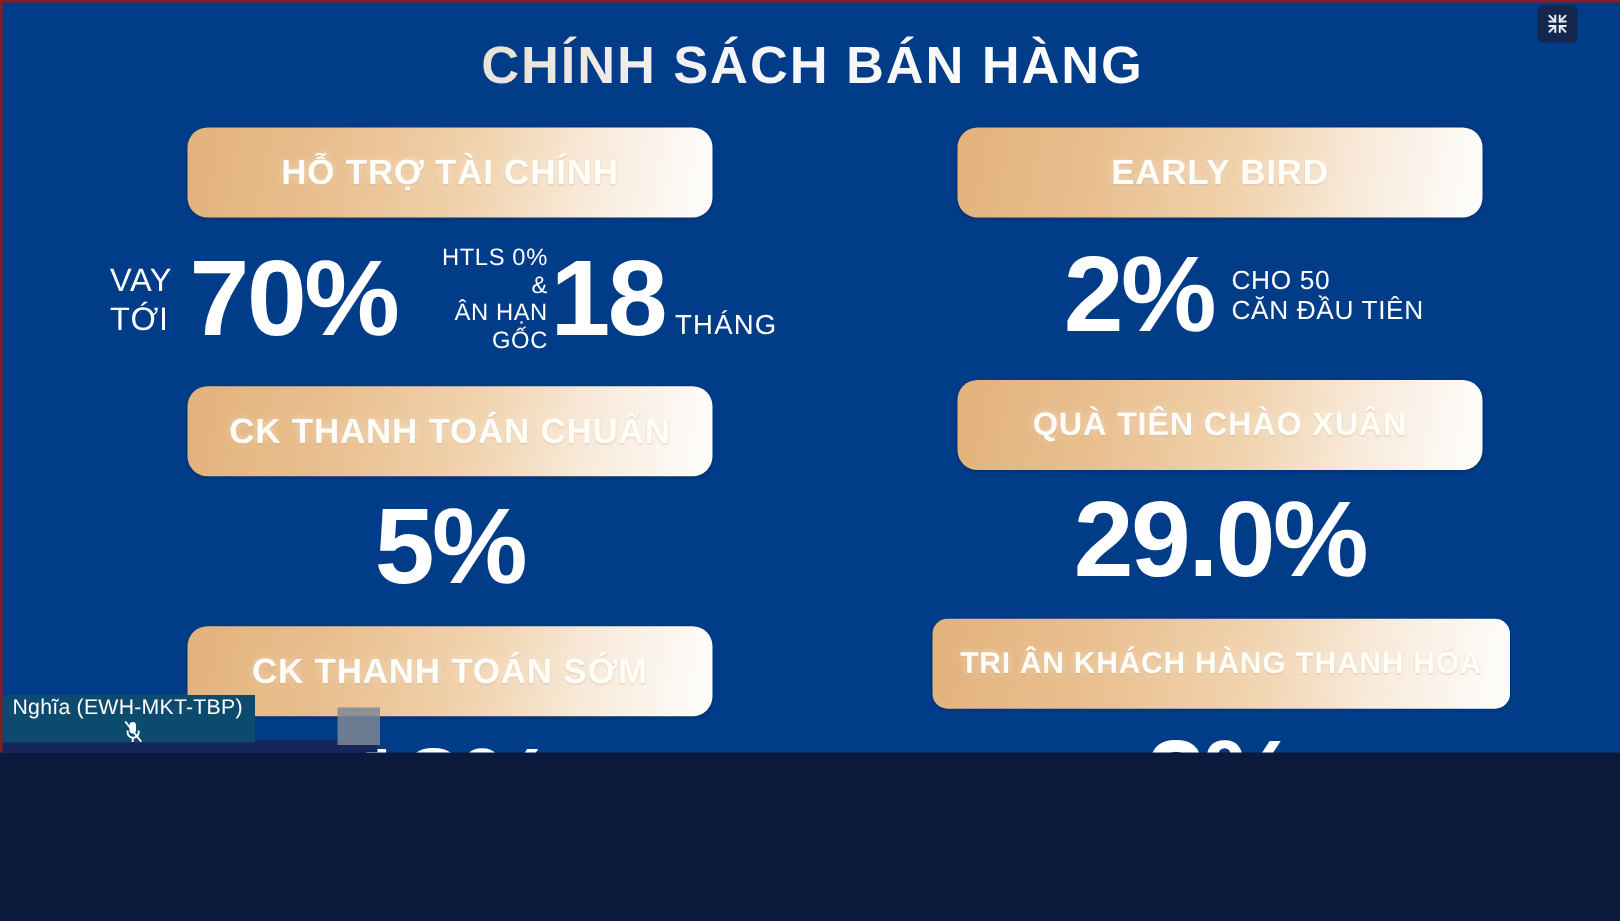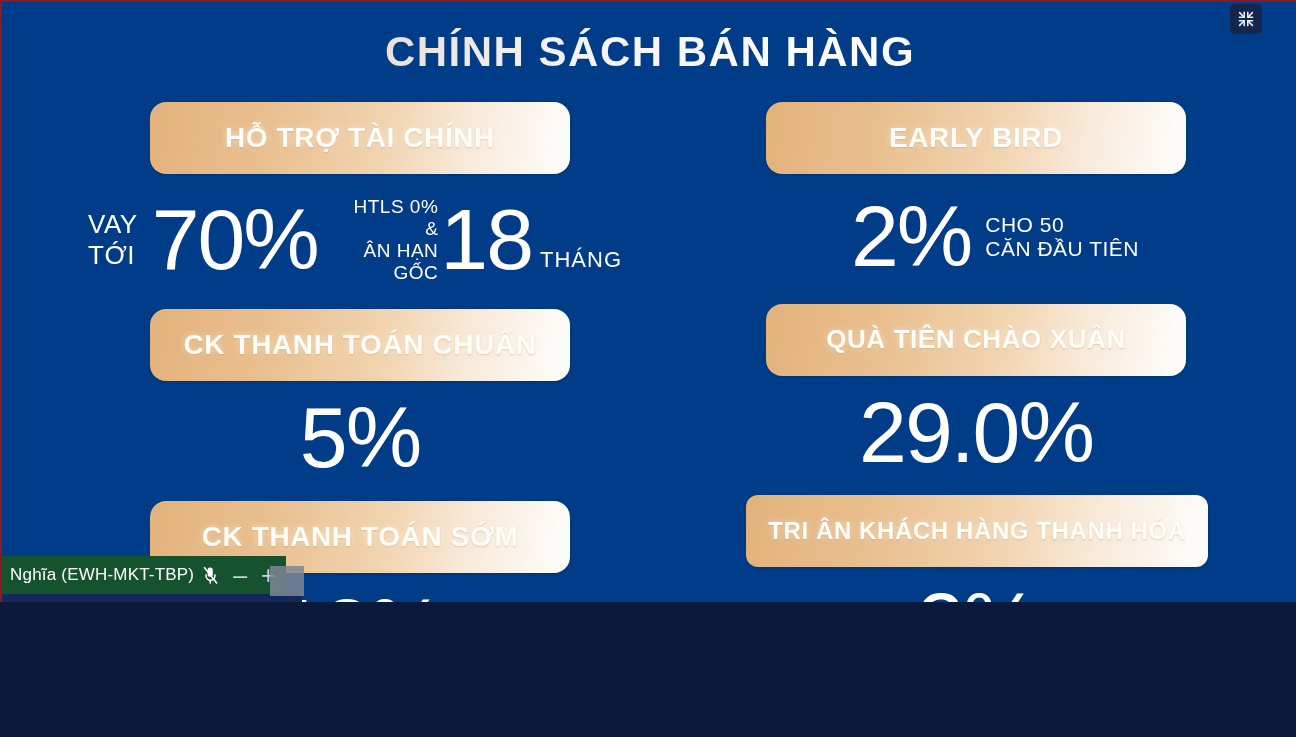--- a/index.html
+++ b/index.html
@@ -63,21 +63,21 @@
     font-size:28px;
     letter-spacing:.6px;
     text-shadow:0 0 6px rgba(255,250,240,.55), 0 1px 2px rgba(160,110,55,.35);
     white-space:nowrap;
   }
   .pill.w-left  { width:420px; margin-left:88px; }
   .pill.w-right { width:420px; margin-left:88px; }
   .pill.w-wide  { width:462px; margin-left:68px;border-radius:12px; }
   .pill span.sm { font-size:26px; }
   .big {
-    font-size:86px; font-weight:normal; line-height:.95;
+    font-size:86px; font-weight:bold; line-height:.95;
     letter-spacing:-2px;
     color:#ffffff;
   }
   .stack {
     display:flex; flex-direction:column;
     font-size:21px; font-weight:normal; line-height:1.15;
     letter-spacing:.5px; color:#ffffff;
   }
   .stack.r { text-align:right; }
   .stack.l { text-align:left; }
@@ -92,23 +92,24 @@
 
   .center-val {
     margin-top:16px; text-align:center;
   }
 
   
   #namebar {
     position:absolute; left:0; bottom:8px;
     height:38px;
     display:flex; align-items:center;
-    background:#14532d;
+    background:#0c4a6e;
     padding:0 10px 0 8px;
     color:#ffffff;
+    flex-direction:column;
   }
   #namebar .nm { font-size:17px; letter-spacing:.2px; white-space:nowrap; }
   #namebar .ic { margin-left:8px; display:flex; align-items:center; }
   #namebar .minus, #namebar .plus {
     color:#c9d2e4; font-size:25px; margin-left:14px; line-height:1;
     font-weight:300;
   }
   #namebar .cursor {
     position:absolute; left:268px; bottom:-2px;
     width:34px; height:30px; background:#7d8794; opacity:.85;

